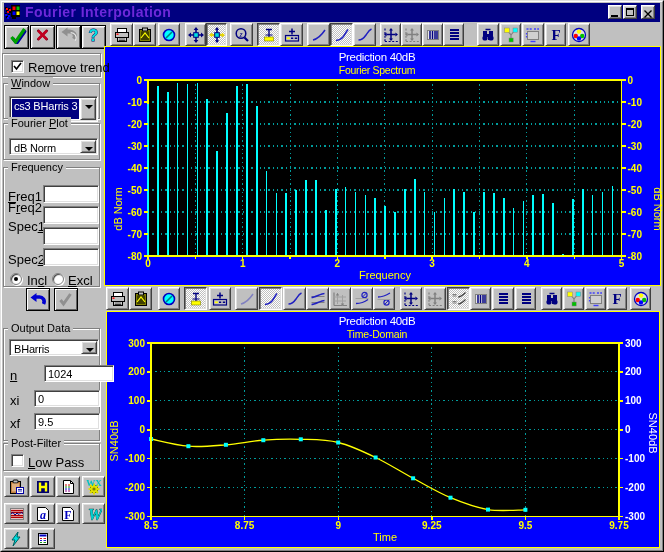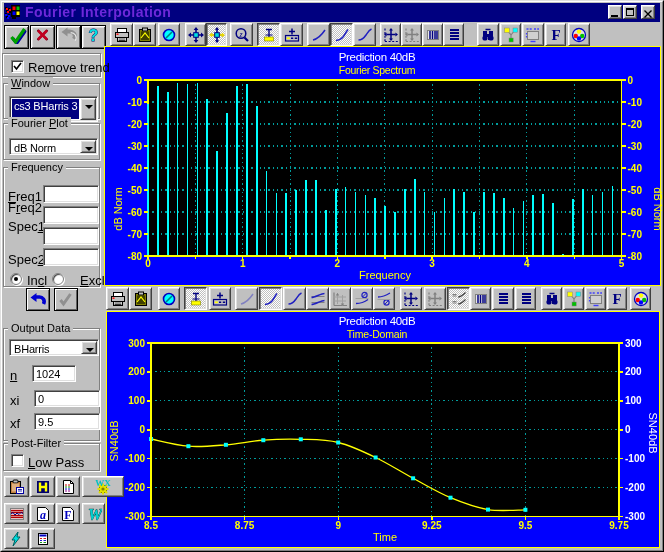--- a/index.html
+++ b/index.html
@@ -505,21 +505,21 @@
 <div class="edit" style="left:43px;top:206px;width:56px;height:18px"></div>
 <div class="lab" style="left:8px;top:219px">Spec<u>1</u></div>
 <div class="edit" style="left:43px;top:227px;width:56px;height:18px"></div>
 <div class="lab" style="left:8px;top:252px">Spec<u>2</u></div>
 <div class="edit" style="left:43px;top:248px;width:56px;height:18px"></div>
 <div class="radio" style="left:10px;top:273px">
     <div class="rdot"></div>
   </div>
 <div class="lab" style="left:27px;top:273px">In<u>c</u>l</div>
 <div class="radio" style="left:52px;top:273px"></div>
-<div class="lab" style="left:80px;top:273px"><u>E</u>xcl</div>
+<div class="lab" style="left:68px;top:273px"><u>E</u>xcl</div>
 <div class="tbtn" style="left:26px;top:288px;width:24px;height:23px;border-color:#000;box-shadow:inset 1px 1px 0 #fff,inset -1px -1px 0 #606060">
     <div class="ticon" style="width:19px;height:18px"><svg width="19" height="18" viewBox="0 0 19 18">
         <path d="M15 13c2-4-1-7-4-7H7" stroke="#0000d0" stroke-width="3.6" fill="none"></path>
         <path d="M8 2L2 6.5l6 4.5z" fill="#0000d0"></path>
       </svg></div>
   </div>
 <div class="tbtn" style="left:54px;top:288px;width:24px;height:23px;border-color:#000;box-shadow:inset 1px 1px 0 #fff,inset -1px -1px 0 #606060">
     <div class="ticon" style="width:19px;height:18px"><svg width="19" height="18" viewBox="0 0 19 18">
         <path d="M4 9l3 4 7-10" stroke="#909090" stroke-width="3" fill="none"></path>
       </svg></div>
@@ -527,21 +527,21 @@
 <div class="gbox" style="left:3px;top:328px;width:97px;height:113px">
     <div class="glab">Output Data</div>
   </div>
 <div class="combo" style="left:9px;top:339px;width:90px;height:17px">
 <div class="ctext" style="color:#000">BHarris</div>
 <div class="cbtn">
       <div class="arr"></div>
     </div>
   </div>
 <div class="lab" style="left:10px;top:368px"><u>n</u></div>
-<div class="edit" style="left:32px;top:365px;width:44px;height:17px">1024</div>
+<div class="edit" style="left:44px;top:365px;width:70px;height:17px">1024</div>
 <div class="lab" style="left:10px;top:393px">xi</div>
 <div class="edit" style="left:34px;top:390px;width:66px;height:17px">0</div>
 <div class="lab" style="left:10px;top:416px">xf</div>
 <div class="edit" style="left:34px;top:413px;width:66px;height:17px">9.5</div>
 <div class="gbox" style="left:3px;top:443px;width:97px;height:28px">
     <div class="glab">Post-Filter</div>
   </div>
 <div class="chk" style="left:11px;top:454px"></div>
 <div class="lab" style="left:28px;top:455px"><u>L</u>ow Pass</div>
 <div class="tbtn" style="left:4px;top:476px;width:25px;height:21px">
@@ -564,21 +564,21 @@
         <path d="M3.5 1.5h7l3 3v10h-10z" fill="#fff" stroke="#000"></path>
         <path d="M10.5 1.5v3h3" fill="none" stroke="#000"></path>
         <g stroke-width="1">
           <path d="M5 6h2M8 6h2" stroke="#c00"></path>
           <path d="M5 8h2M8 8h2" stroke="#080"></path>
           <path d="M5 10h2M8 10h2" stroke="#00c"></path>
           <path d="M5 12h2M8 12h2" stroke="#808"></path>
         </g>
       </svg></div>
   </div>
-<div class="tbtn" style="left:82px;top:476px;width:42px;height:21px">
+<div class="tbtn" style="left:82px;top:476px;width:23px;height:21px">
     <div class="ticon"><svg width="16" height="16" viewBox="0 0 16 16">
         <circle cx="8" cy="10" r="4" fill="#ffff00" stroke="#808000"></circle>
         <g stroke="#e0e000" stroke-width="2">
           <path d="M8 4.5v11M2.5 10h11M4 6l8 8M12 6l-8 8"></path>
         </g>
         <circle cx="8" cy="10" r="1.6" fill="#808000"></circle>
         <text x="8" y="7" font-family="Liberation Serif" font-size="9px" font-weight="bold" fill="#00c0c0" text-anchor="middle">WX</text>
       </svg></div>
   </div>
 <div class="tbtn" style="left:4px;top:503px;width:25px;height:21px">

